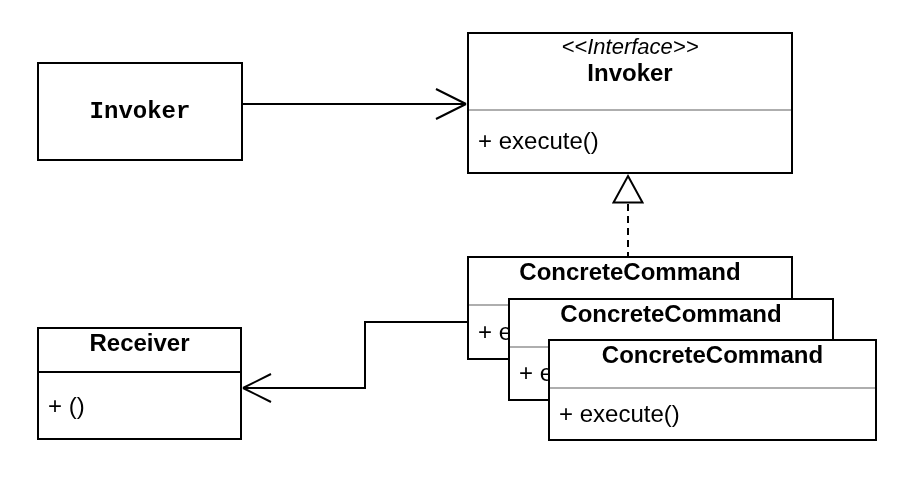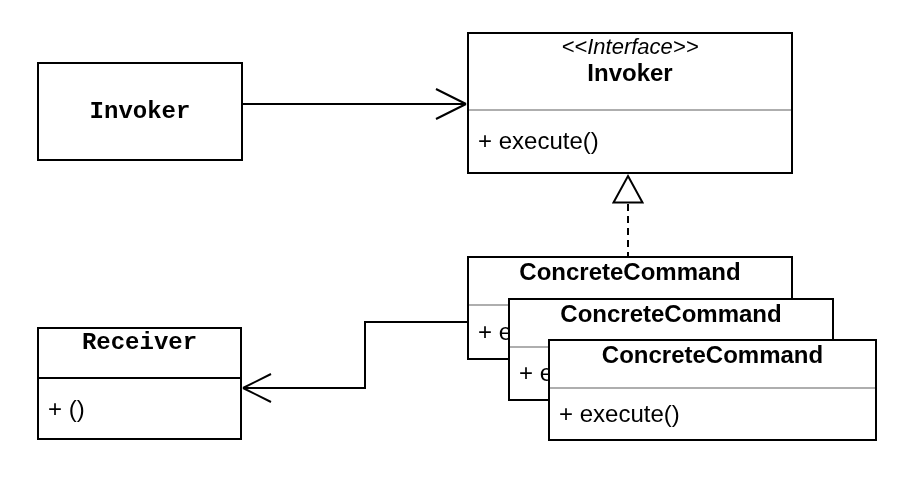--- a/index.html
+++ b/index.html
@@ -117,20 +117,20 @@
 
   <div class="uml-box" style="left:548px; top:339px; width:329px; height:102px;">
     <div class="box-header" style="height:46px;">
       <div class="class-name">ConcreteCommand</div>
     </div>
     <div class="separator gray"></div>
     <div class="box-method"><span class="m-prefix">+ </span><span class="m-name italic">execute</span><span class="m-suffix">()</span></div>
   </div>
 
   <div class="uml-box" style="left:37px; top:327px; width:205px; height:113px;">
-    <div class="box-header" style="height:48px;font-family:Liberation Mono, monospace;">
+    <div class="box-header" style="height:42px;">
       <div class="class-name">Receiver</div>
     </div>
     <div class="separator black"></div>
     <div class="box-method"><span class="m-prefix">+ </span><span class="m-suffix">()</span></div>
   </div>
 
 </div>
 
 </body></html>

